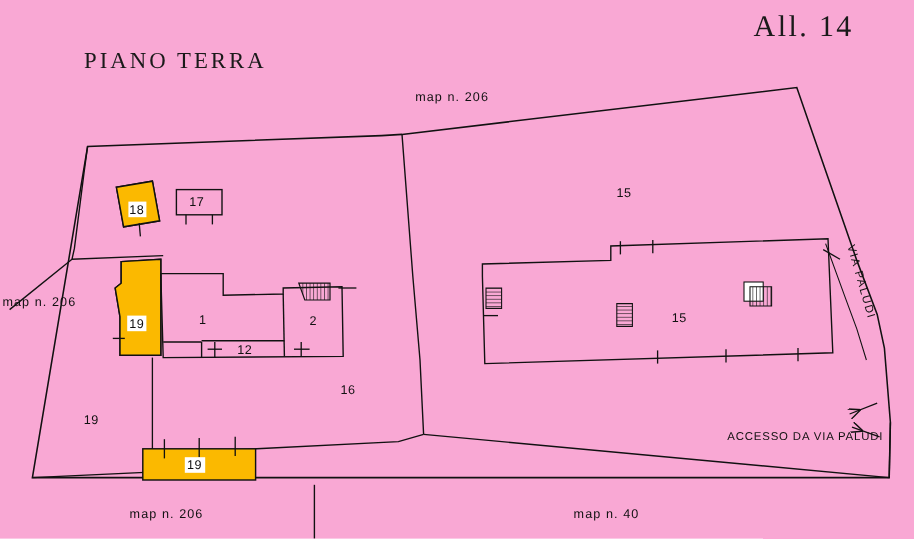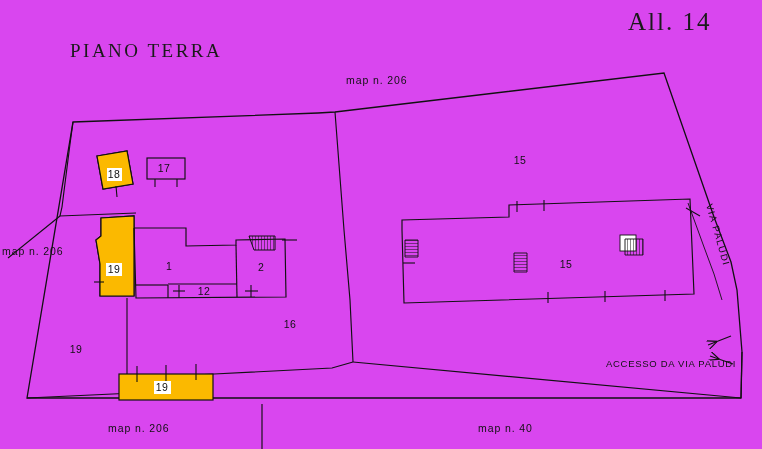--- a/index.html
+++ b/index.html
@@ -4,21 +4,21 @@
 <style>
   html, body {
     margin: 0;
     padding: 0;
     background: #ffffff;
   }
   #page {
     position: relative;
     width: 762px;
     height: 449px;
-    background: #d946ef;
+    background: #f9a8d4;
     overflow: hidden;
     font-family: "Liberation Sans", sans-serif;
   }
   svg#plan {
     position: absolute;
     left: 0;
     top: 0;
     width: 762px;
     height: 449px;
   }

